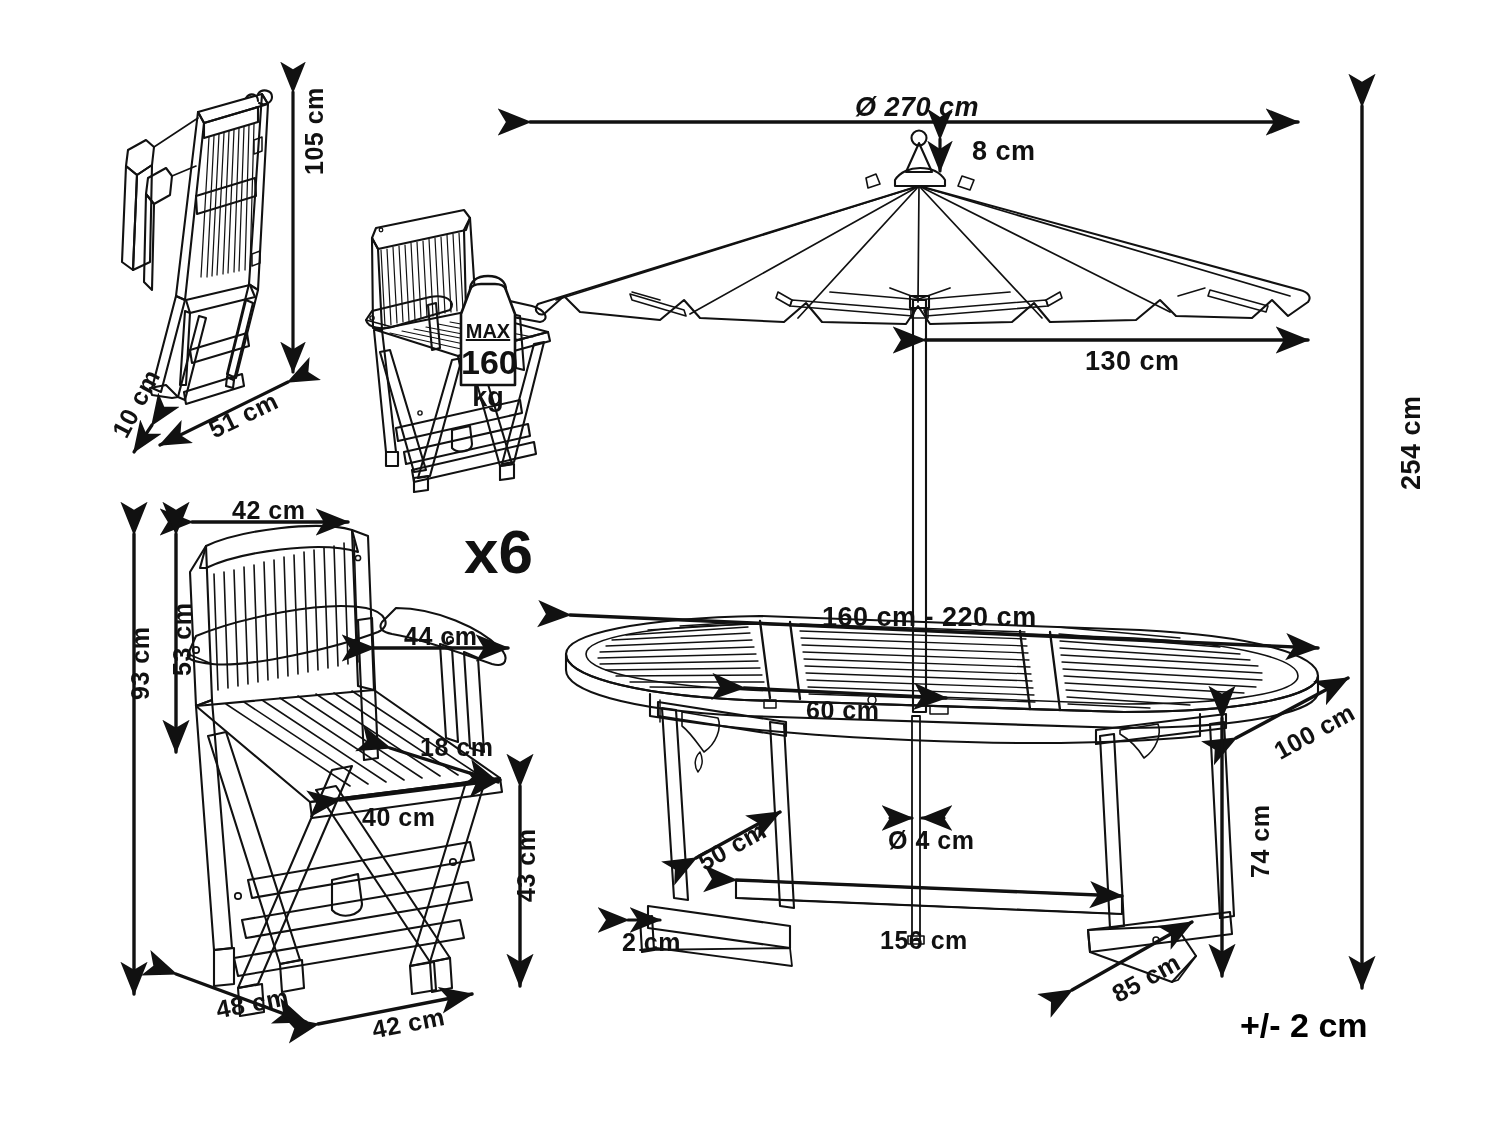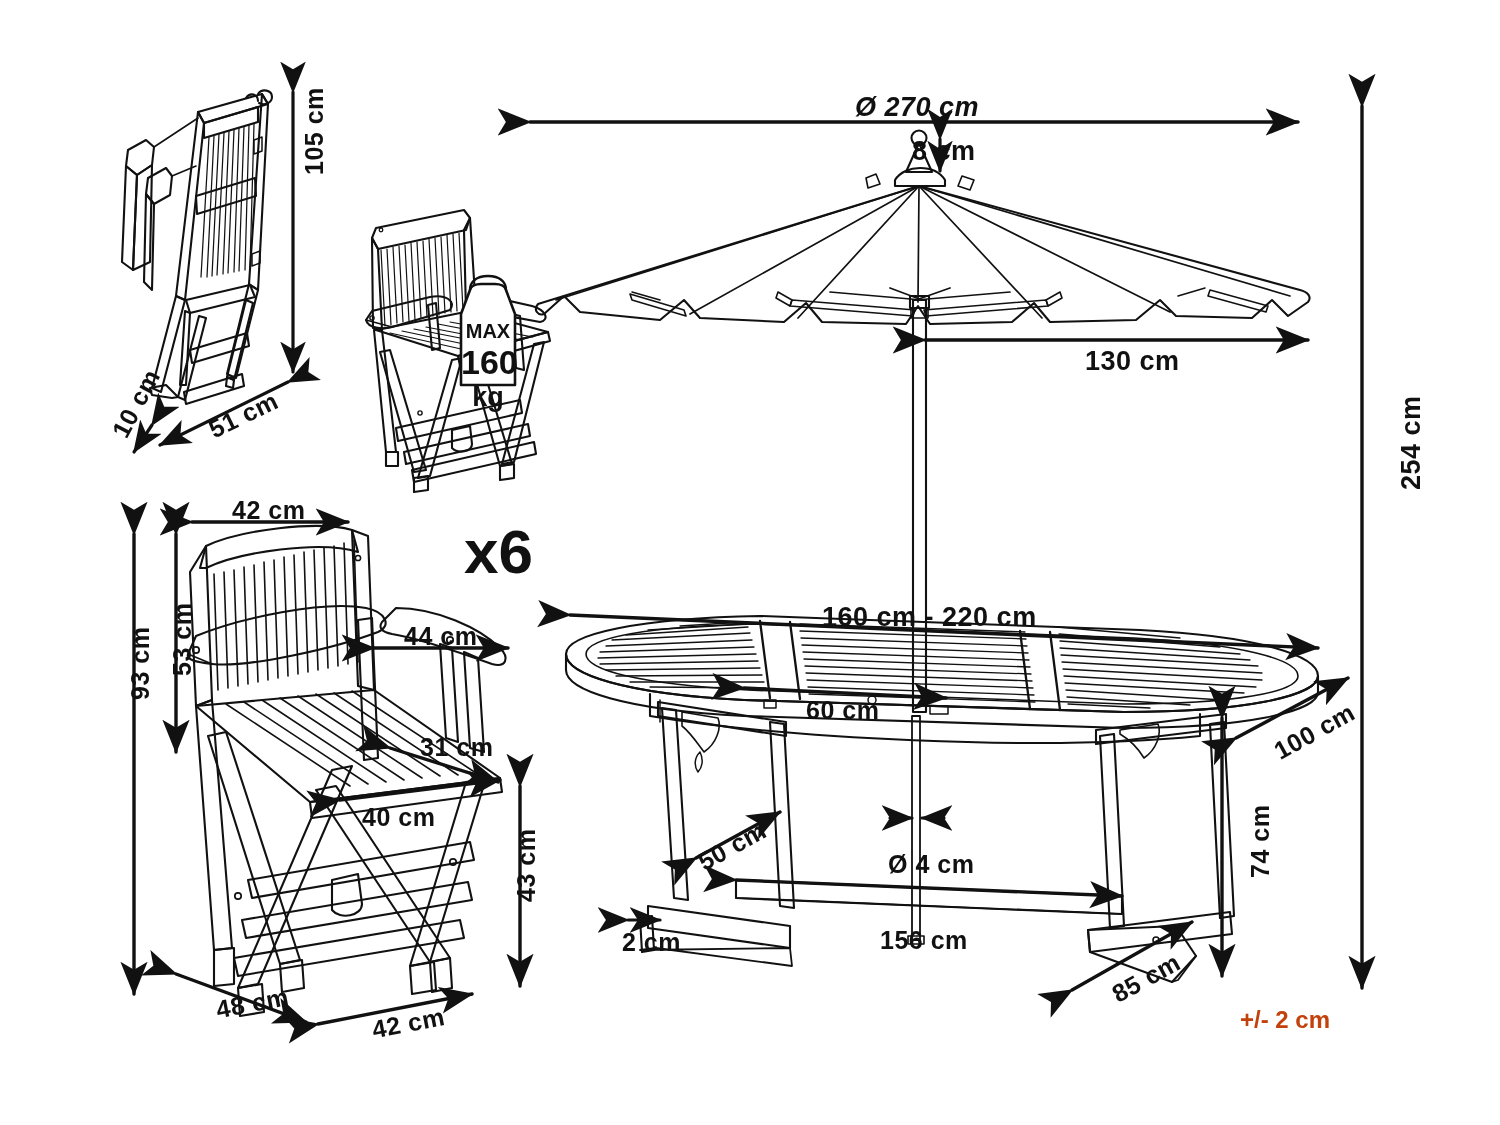--- a/index.html
+++ b/index.html
@@ -39,25 +39,25 @@
     font-family: Liberation Sans, sans-serif;
     font-weight: bold;
     font-size: 62px;
     color: #111111;
     line-height: 1;
   }
   .tol {
     position: absolute;
     font-family: "Liberation Sans", sans-serif;
     font-weight: bold;
-    font-size: 24px;
-    color: #c2410c;
+    font-size: 34px;
+    color: #000000;
     line-height: 1;
   }
-  .wl-max   { font-size: 20px; font-weight: bold; }
+  .wl-max   { font-size: 20px; font-weight: bold; text-decoration: underline; }
   .wl-num   { font-size: 34px; font-weight: bold; }
   .wl-unit  { font-size: 27px; font-weight: bold; }
 </style>
 </head>
 <body>
 
 <div id="sheet">
 
   <svg width="1500" height="1125" viewBox="0 0 1500 1125">
     <defs>
@@ -536,35 +536,35 @@
   <div class="dimlabel sz-md" style="left:108px; top:430px; transform:rotate(-62deg); transform-origin:left top;">10 cm</div>
 
   <div style="position:absolute; left:461px; top:320px; width:54px; text-align:center; color:#111111;">
     <div class="wl-max">MAX</div>
     <div class="wl-num">160</div>
     <div class="wl-unit">kg</div>
   </div>
 
   <div class="dimlabel sz-lg" style="left:855px; top:94px;font-style:italic;">Ø 270 cm</div>
 
-  <div class="dimlabel sz-lg" style="left:912px; top:138px;text-align:right;">8 cm</div>
+  <div class="dimlabel sz-lg" style="left:972px; top:138px;text-align:right;">8 cm</div>
 
   <div class="dimlabel sz-lg" style="left:1085px; top:348px;">130 cm</div>
 
   <div class="dimlabel sz-lg" style="left:1398px; top:490px; transform:rotate(-90deg); transform-origin:left top;">254 cm</div>
 
   <div class="dimlabel sz-md" style="left:232px; top:498px;">42 cm</div>
 
   <div class="dimlabel sz-md" style="left:128px; top:700px; transform:rotate(-90deg); transform-origin:left top;">93 cm</div>
 
   <div class="dimlabel sz-md" style="left:170px; top:676px; transform:rotate(-90deg); transform-origin:left top;">53 cm</div>
 
   <div class="dimlabel sz-md" style="left:404px; top:624px;">44 cm</div>
 
-  <div class="dimlabel sz-md" style="left:420px; top:735px;">31 cm</div>
+  <div class="dimlabel sz-md" style="left:420px; top:735px;">18 cm</div>
 
   <div class="dimlabel sz-md" style="left:362px; top:805px;">40 cm</div>
 
   <div class="dimlabel sz-md" style="left:514px; top:902px; transform:rotate(-90deg); transform-origin:left top;">43 cm</div>
 
   <div class="dimlabel sz-md" style="left:214px; top:998px; transform:rotate(-11deg); transform-origin:left top;">48 cm</div>
 
   <div class="dimlabel sz-md" style="left:370px; top:1018px; transform:rotate(-11deg); transform-origin:left top;">42 cm</div>
 
   <div class="multiplier" style="left:464px; top:521px;">x6</div>
@@ -578,17 +578,17 @@
   <div class="dimlabel sz-md" style="left:1248px; top:878px; transform:rotate(-90deg); transform-origin:left top;">74 cm</div>
 
   <div class="dimlabel sz-md" style="left:694px; top:853px; transform:rotate(-29deg); transform-origin:left top;">50 cm</div>
 
   <div class="dimlabel sz-md" style="left:880px; top:928px;">156 cm</div>
 
   <div class="dimlabel sz-md" style="left:622px; top:930px;">2 cm</div>
 
   <div class="dimlabel sz-md" style="left:1108px; top:985px; transform:rotate(-29deg); transform-origin:left top;">85 cm</div>
 
-  <div class="dimlabel sz-md" style="left:888px; top:852px;">Ø 4 cm</div>
+  <div class="dimlabel sz-md" style="left:888px; top:828px;">Ø 4 cm</div>
 
   <div class="tol" style="left:1240px; top:1008px;">+/- 2 cm</div>
 
 </div>
 
 </body></html>

